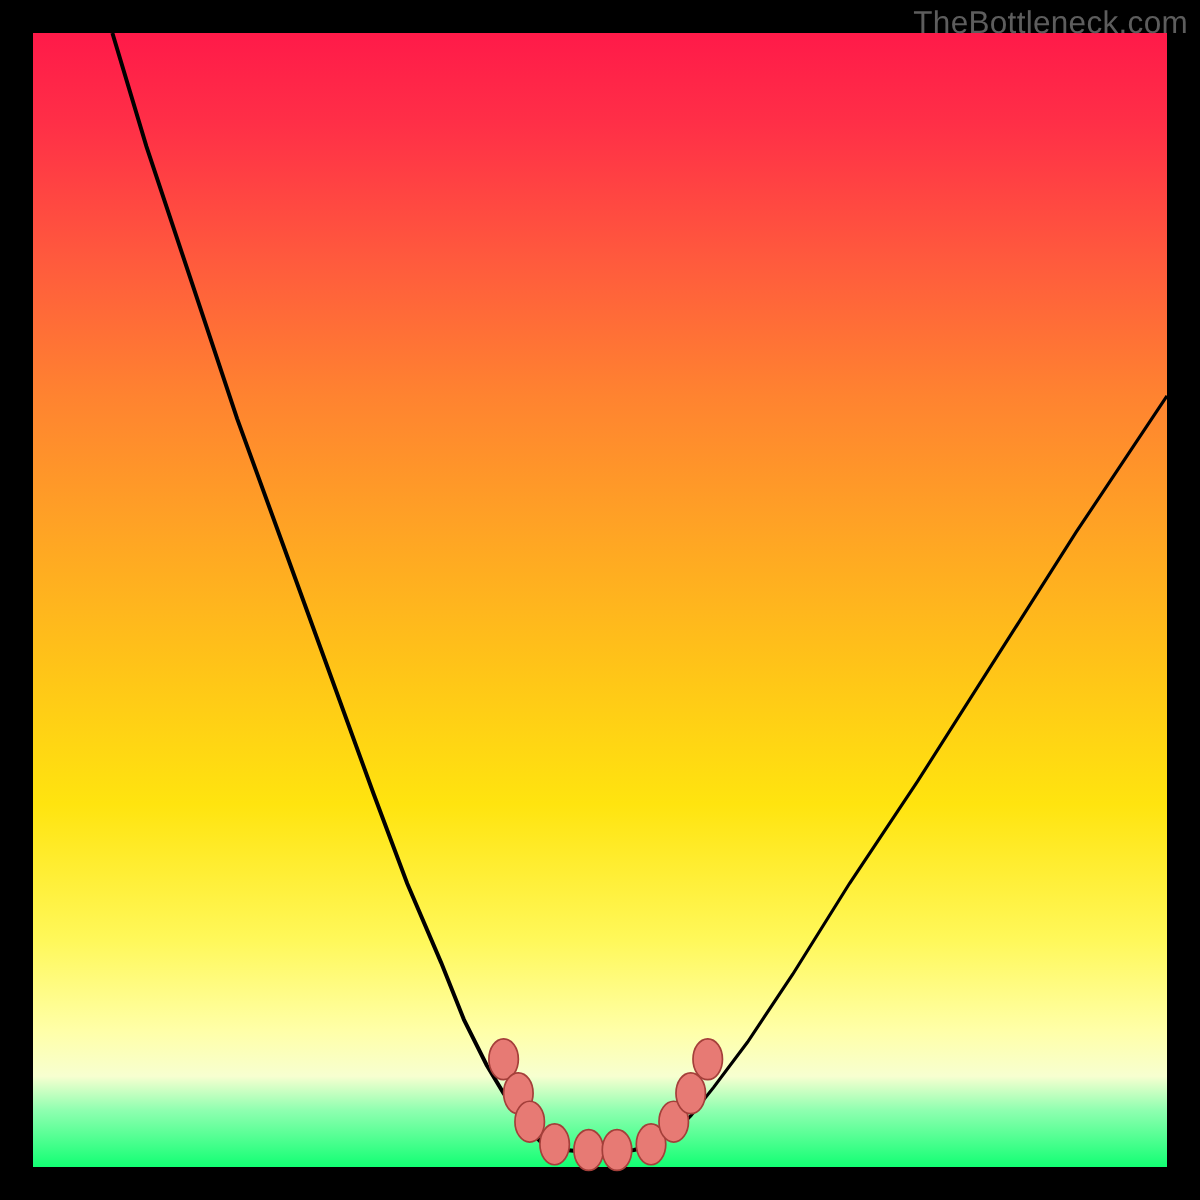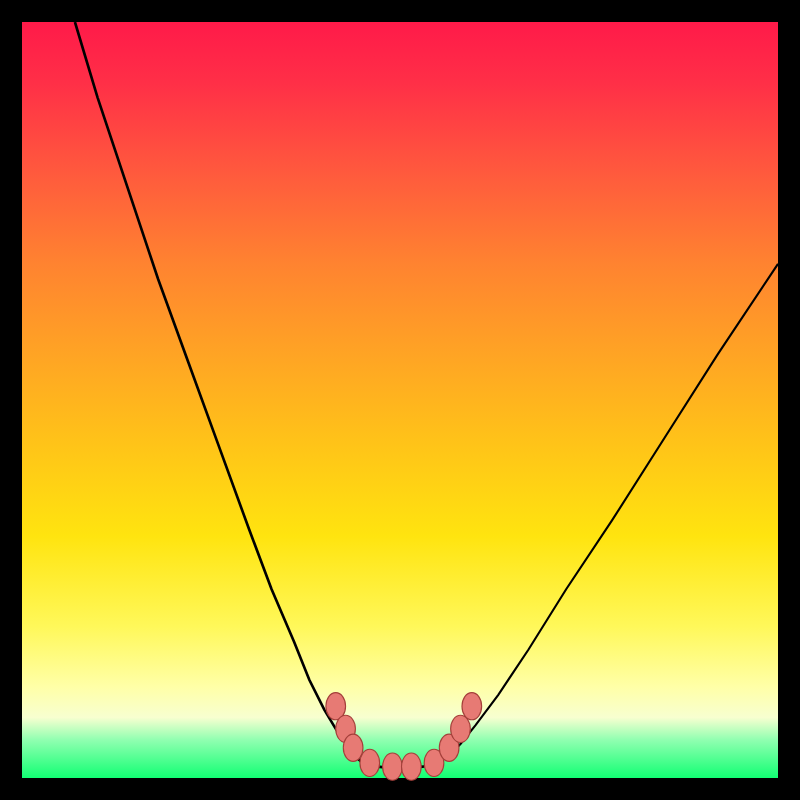--- a/index.html
+++ b/index.html
@@ -60,20 +60,21 @@
     height: 756px;
     overflow: visible;
   }
 </style>
 </head>
 <body>
 
 <div class="frame">
   <div class="plot-area"></div>
 
+  <div class="watermark">TheBottleneck.com</div>
 
   <svg class="curve" viewBox="0 0 100 100" preserveAspectRatio="none">
     <path id="path-left" fill="none" stroke="#000000" stroke-width="0.35" d="M7.00 0.00 L10.00 10.00 L14.00 22.00 L18.00 34.00 L22.00 45.00 L26.00 56.00 L30.00 67.00 L33.00 75.00 L36.00 82.00 L38.00 87.00 L40.00 91.00 L41.50 93.50 L43.00 95.50 L44.00 97.00 L45.00 98.00"></path>
     <path id="path-right" fill="none" stroke="#000000" stroke-width="0.28" d="M55.00 98.00 L56.50 97.00 L58.00 95.50 L60.00 93.00 L63.00 89.00 L67.00 83.00 L72.00 75.00 L78.00 66.00 L85.00 55.00 L92.00 44.00 L100.00 32.00"></path>
     <path id="path-flat" fill="none" stroke="#000000" stroke-width="0.35" d="M45.00 98.00 L47.00 98.50 L49.00 98.70 L51.00 98.70 L53.00 98.50 L55.00 98.00"></path>
     <g id="markers">
         <ellipse cx="41.5" cy="90.5" rx="1.3" ry="1.8" fill="#e77a74" stroke="#a43f3a" stroke-width="0.15"></ellipse>
         <ellipse cx="42.8" cy="93.5" rx="1.3" ry="1.8" fill="#e77a74" stroke="#a43f3a" stroke-width="0.15"></ellipse>
         <ellipse cx="43.8" cy="96" rx="1.3" ry="1.8" fill="#e77a74" stroke="#a43f3a" stroke-width="0.15"></ellipse>
         <ellipse cx="46" cy="98" rx="1.3" ry="1.8" fill="#e77a74" stroke="#a43f3a" stroke-width="0.15"></ellipse>

